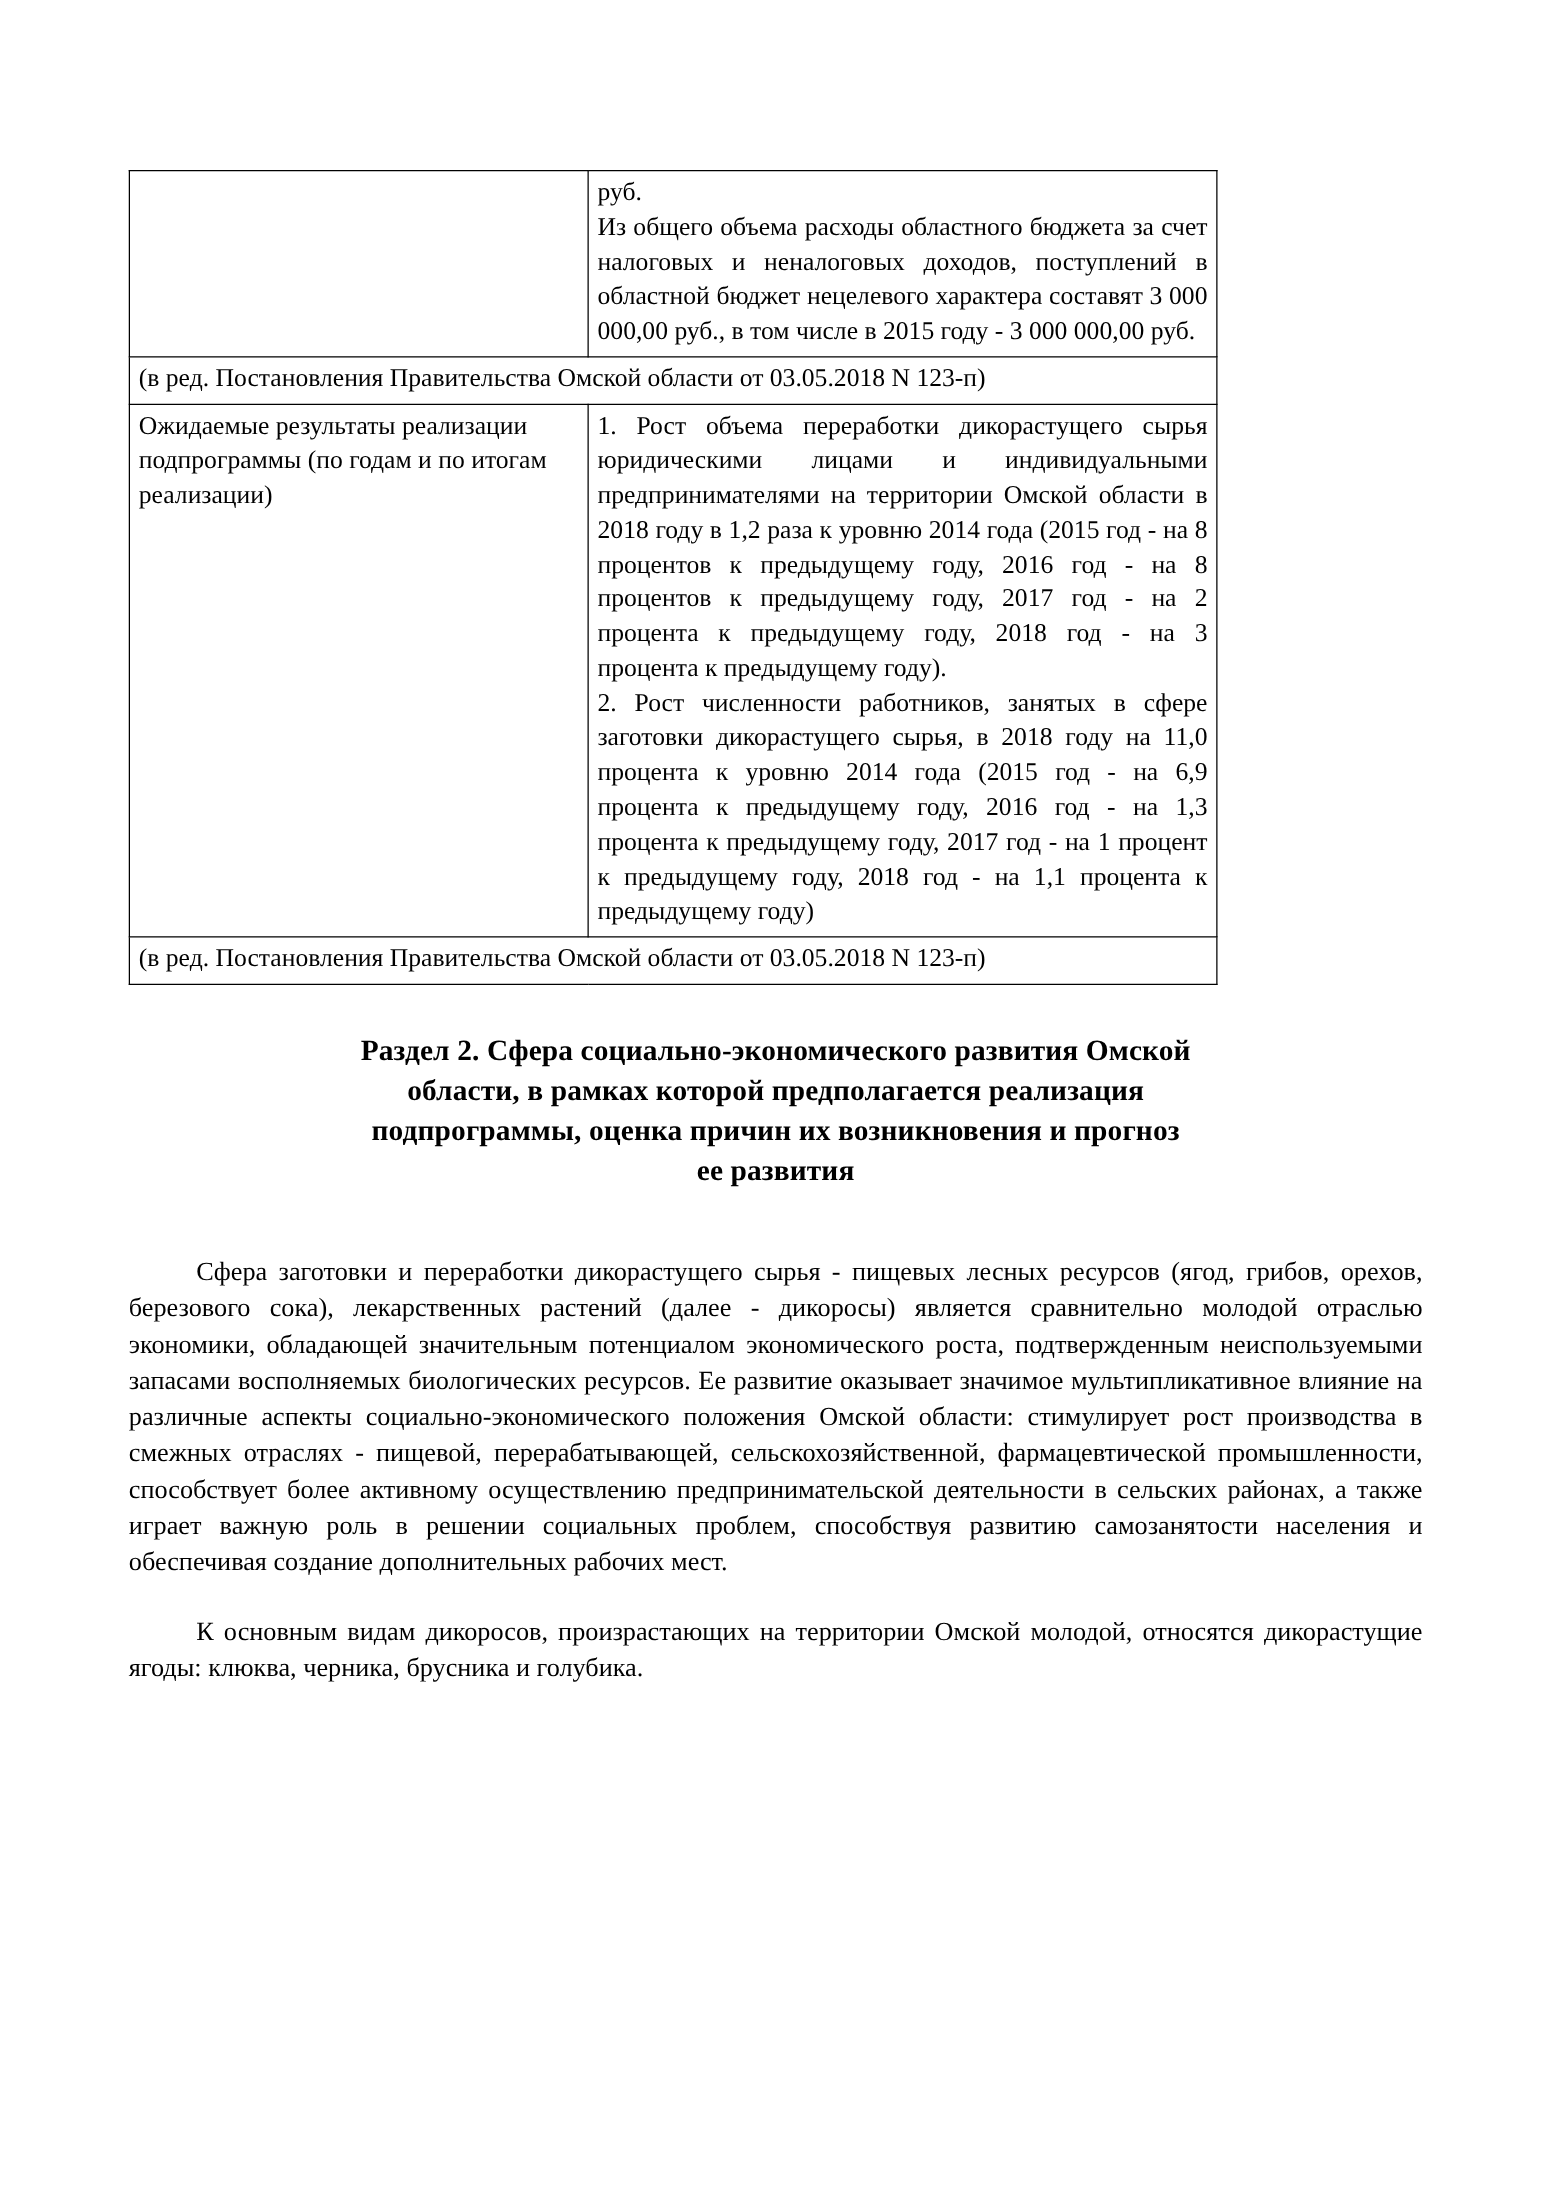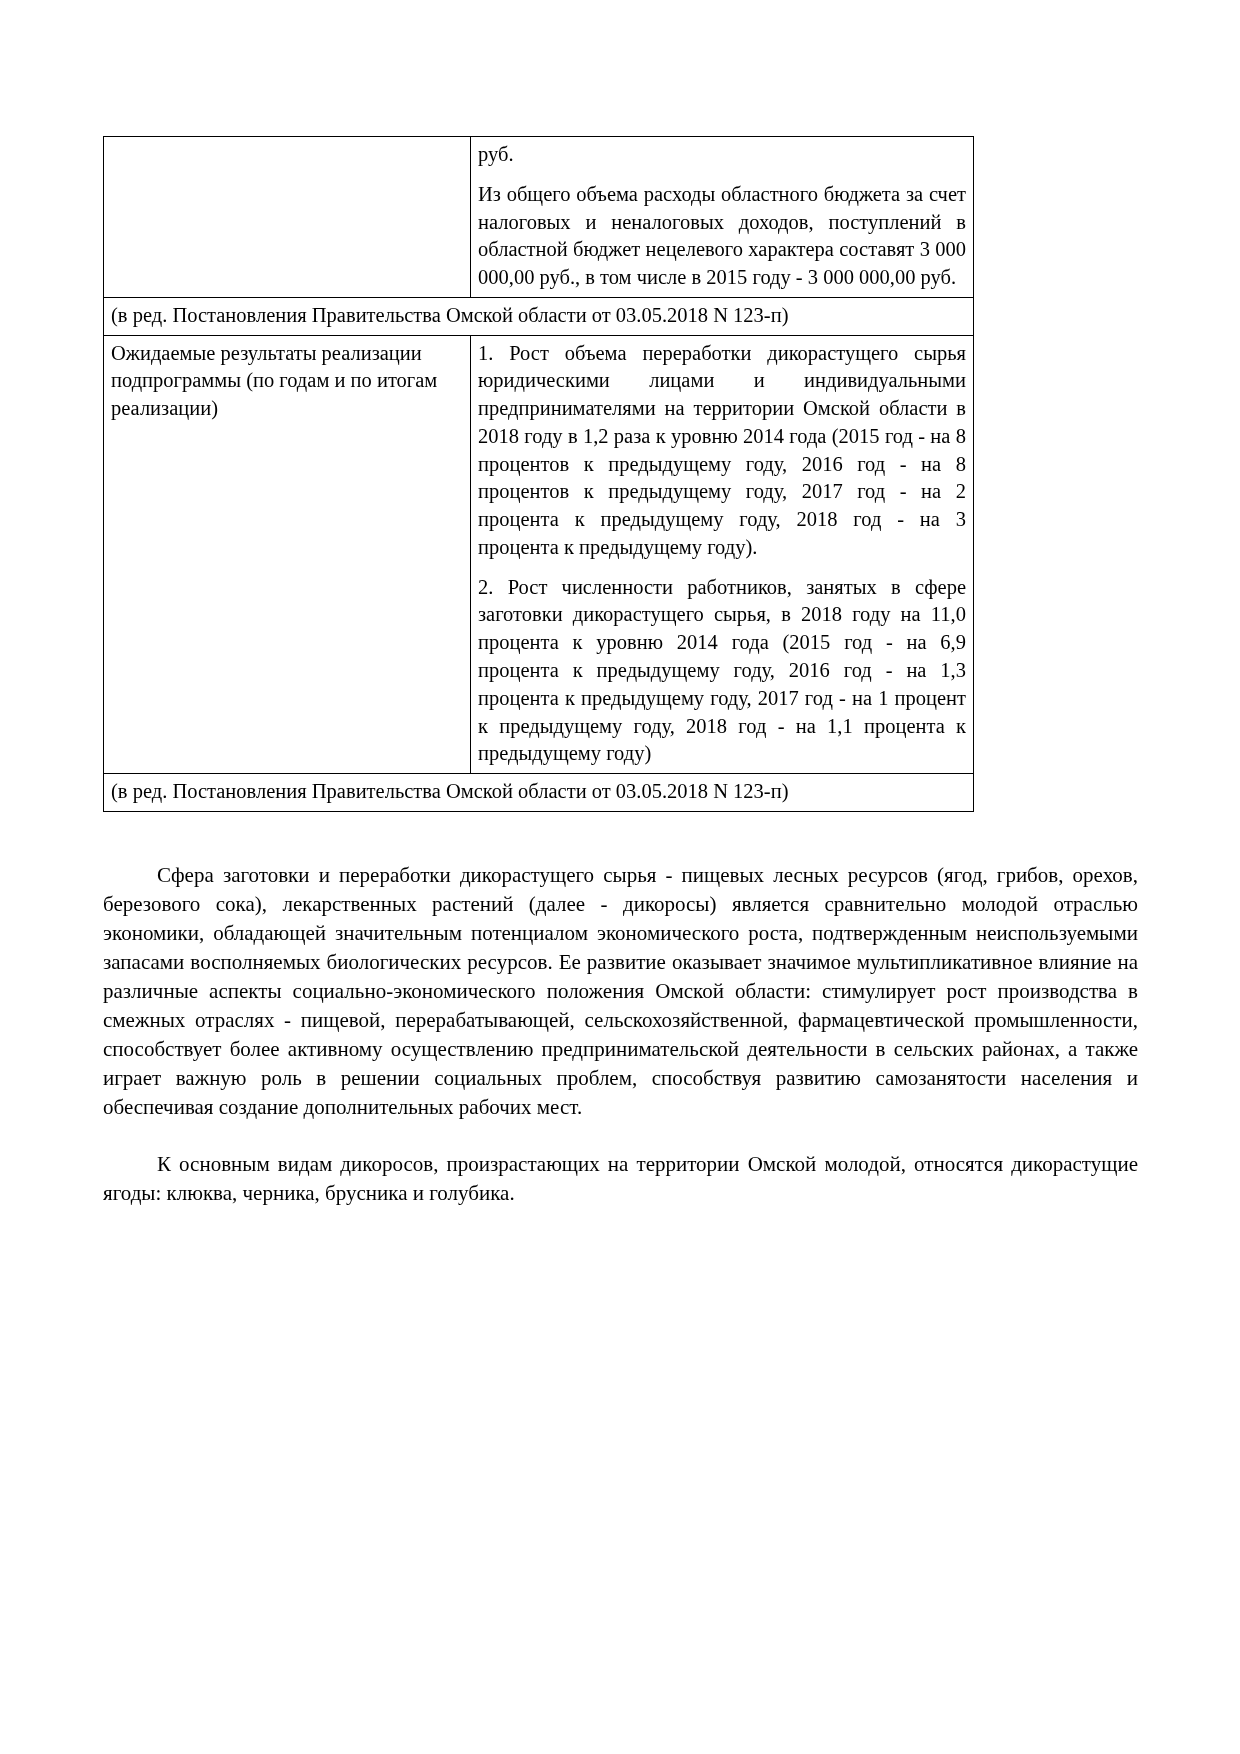--- a/index.html
+++ b/index.html
@@ -49,21 +49,21 @@
   }
   td.col-left  { width: 352px; }
   td.col-right { width: 488px; }
   td.full      { width: 840px; }
   .just {
     text-align: justify;
     text-align-last: left;
     hyphens: none;
   }
   .cellpara { margin: 0; }
-  .cellpara + .cellpara { margin-top: 12px; }
+  .cellpara + .cellpara { margin-top: 0; }
 
   
   .section-heading {
     margin: 38px 0 0 0;
     text-align: center;
     font-weight: bold;
     font-size: 23.5px;
     line-height: 1.36;
     letter-spacing: 0.1px;
   }
@@ -123,20 +123,26 @@
         </tr>
 
         <tr>
           <td class="full" colspan="2">
             <span>(в ред. Постановления Правительства Омской области от 03.05.2018 N 123-п)</span>
           </td>
         </tr>
       </tbody>
     </table>
 
+    <div class="section-heading">
+      <span class="hl">Раздел 2. Сфера социально-экономического развития Омской</span>
+      <span class="hl">области, в рамках которой предполагается реализация</span>
+      <span class="hl">подпрограммы, оценка причин их возникновения и прогноз</span>
+      <span class="hl">ее развития</span>
+    </div>
 
     <div class="body-block">
       <p class="body-para">Сфера заготовки и переработки дикорастущего сырья - пищевых лесных ресурсов (ягод, грибов, орехов, березового сока), лекарственных растений (далее - дикоросы) является сравнительно молодой отраслью экономики, обладающей значительным потенциалом экономического роста, подтвержденным неиспользуемыми запасами восполняемых биологических ресурсов. Ее развитие оказывает значимое мультипликативное влияние на различные аспекты социально-экономического положения Омской области: стимулирует рост производства в смежных отраслях - пищевой, перерабатывающей, сельскохозяйственной, фармацевтической промышленности, способствует более активному осуществлению предпринимательской деятельности в сельских районах, а также играет важную роль в решении социальных проблем, способствуя развитию самозанятости населения и обеспечивая создание дополнительных рабочих мест.</p>
       <p class="body-para">К основным видам дикоросов, произрастающих на территории Омской молодой, относятся дикорастущие ягоды: клюква, черника, брусника и голубика.</p>
     </div>
 
   </div>
 </div>
 
 </body></html>

